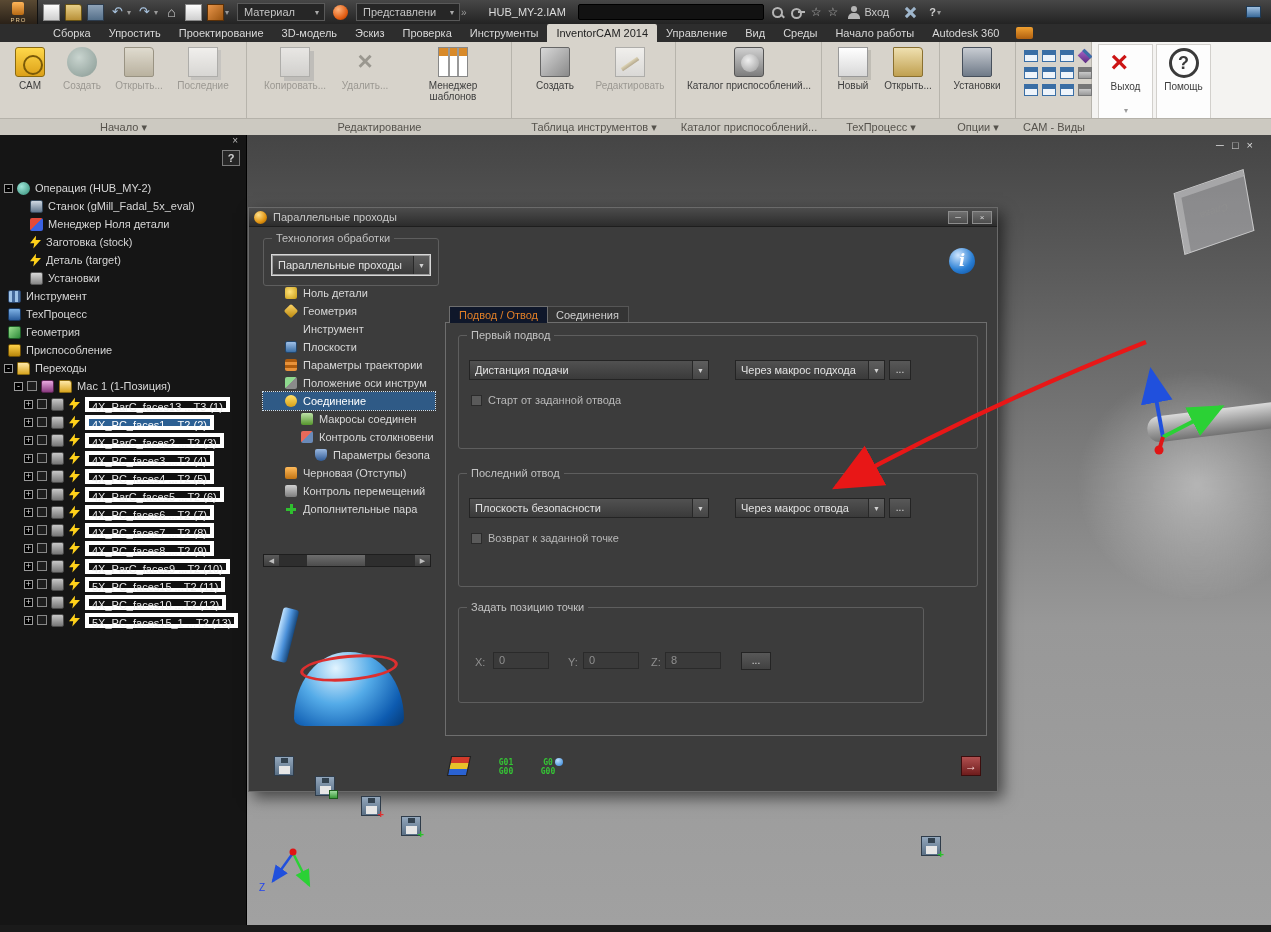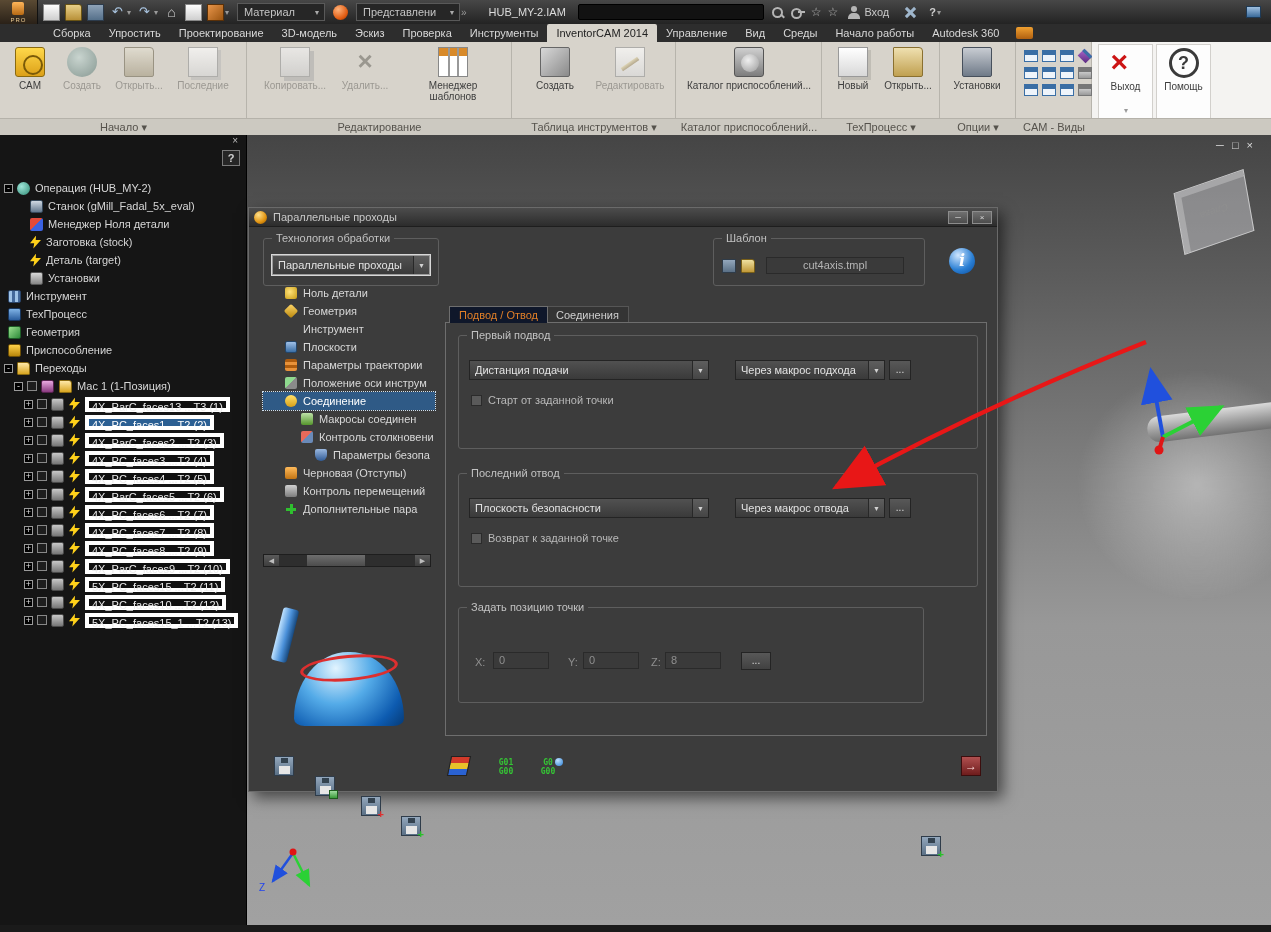--- a/index.html
+++ b/index.html
@@ -570,28 +570,20 @@
 
     <div class="grp" style="left:14px;top:30px;width:176px;height:48px">
       <span class="lg">Технология обработки</span>
       <div class="dd hl" style="left:8px;top:16px;width:158px">
         <span>Параллельные проходы</span>
         <span class="da2">▼</span>
       </div>
     </div>
 
 
-    <div class="grp" style="left:464px;top:30px;width:212px;height:48px">
-      <span class="lg">Шаблон</span>
-      <div style="position:absolute;left:8px;top:18px;display:flex;align-items:center">
-        <span class="mini flop"></span>
-        <span class="mini fold2"></span>
-        <span class="fld" style="position:static;width:138px;text-align:center;color:#b5b5b5;margin-left:6px">cut4axis.tmpl</span>
-      </div>
-    </div>
 
     <div id="infoic">i</div>
 
     <div id="dtree">
       <div class="dtrow" style="padding-left:22px">
           <span class="dic di0"></span>
           <span>Ноль детали</span>
         </div>
       <div class="dtrow" style="padding-left:22px">
           <span class="dic di1"></span>
@@ -662,21 +654,21 @@
           <span>Дистанция подачи</span>
           <span class="da2">▼</span>
         </div>
         <div class="dd" style="left:276px;top:24px;width:150px">
           <span>Через макрос подхода</span>
           <span class="da2">▼</span>
         </div>
         <span class="dots" style="left:430px;top:24px">...</span>
         <div class="cbrow" style="left:12px;top:58px">
           <span class="cbx"></span>
-          <span>Старт от заданной точки</span>
+          <span>Старт от заданной отвода</span>
         </div>
       </div>
 
       <div class="grp" style="left:12px;top:150px;width:520px;height:114px">
         <span class="lg">Последний отвод</span>
         <div class="dd" style="left:10px;top:24px;width:240px">
           <span>Плоскость безопасности</span>
           <span class="da2">▼</span>
         </div>
         <div class="dd" style="left:276px;top:24px;width:150px">

